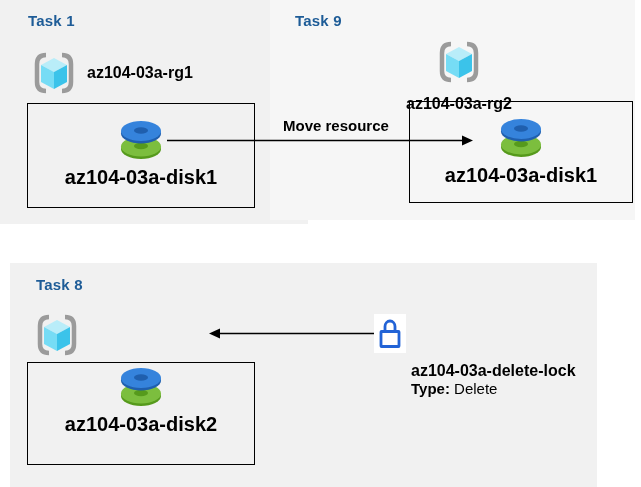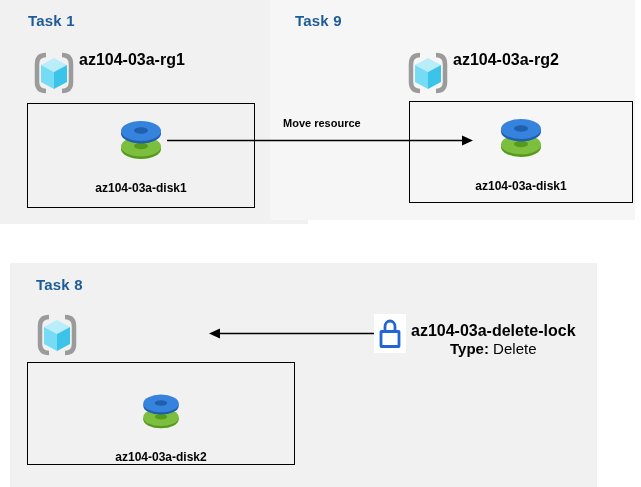--- a/index.html
+++ b/index.html
@@ -27,49 +27,49 @@
   .panel.t1{left:0;top:0;width:308px;height:224px;background:var(--panel-bg);}
   .panel.t2{left:270px;top:0;width:365px;height:220px;background:var(--panel-light-bg);}
   .panel.t3{left:10px;top:263px;width:587px;height:224px;background:var(--panel-bg);}
   .task-title{
     position:absolute;font-size:15px;font-weight:bold;color:var(--title-blue);
     letter-spacing:.2px;
   }
   .t1 .task-title{left:28px;top:12px;}
   .t2 .task-title{left:25px;top:12px;}
   .t3 .task-title{left:26px;top:13px;}
-  .rg-row{position:absolute;display:flex;gap:3px;}
+  .rg-row{position:absolute;display:flex;align-items:center;gap:11px;}
   .t1 .rg-row{left:32px;top:51px;}
-  .t2 .rg-row{left:136px;top:51px;}
+  .t2 .rg-row{left:136px;top:40px;flex-direction:column;}
   .t3 .rg-row{left:25px;top:50px;}
   .rg-label{font-size:16px;font-weight:bold;white-space:nowrap;}
   .res-box{
     position:absolute;border:1.5px solid var(--ink);background:transparent;
     display:flex;flex-direction:column;align-items:center;
   }
   .t1 .res-box{left:27px;top:103px;width:228px;height:105px;padding-top:13px;}
   .t2 .res-box{left:139px;top:101px;width:224px;height:102px;padding-top:13px;}
-  .t3 .res-box{left:17px;top:99px;width:268px;height:103px;padding-top:28px;}
-  .disk-label{font-size:12px;font-weight:bold;margin-top:20px;white-space:nowrap;}
+  .t3 .res-box{left:17px;top:99px;width:228px;height:103px;padding-top:1px;}
+  .disk-label{font-size:20px;font-weight:bold;margin-top:5px;white-space:nowrap;}
   .arrow{position:absolute;}
   .arrow.move{left:167px;top:133px;}
   .arrow.lock{left:209px;top:326px;}
   .arrow line{stroke:var(--ink);stroke-width:1.5;}
   .arrow polygon{fill:var(--ink);}
   .move-label{
-    position:absolute;left:283px;top:117px;font-size:11px;font-weight:bold;
+    position:absolute;left:283px;top:117px;font-size:15px;font-weight:bold;
     white-space:nowrap;
   }
   .lock-chip{
     position:absolute;left:374px;top:314px;width:32px;height:39px;background:#ffffff;
     display:flex;align-items:center;justify-content:center;
   }
   .lock-text{position:absolute;left:411px;top:322px;line-height:18px;white-space:nowrap;}
-  .lock-name{font-size:16px;font-weight:bold;}
-  .lock-type{font-size:15px;text-align:center;}
+  .lock-name{font-size:16px;font-weight:bold;margin-top:40px;}
+  .lock-type{font-size:15px;}
   .lock-type .bold{font-weight:bold;}
   
   .cube-top{fill:var(--cube-top);}
   .cube-left{fill:var(--cube-left);}
   .cube-right{fill:var(--cube-right);}
   .bracket{stroke:var(--bracket-gray);stroke-width:4.5;fill:none;}
   .dsk-blue{fill:var(--disk-blue);}
   .dsk-blue-dk{fill:var(--disk-blue-dark);}
   .dsk-green{fill:var(--disk-green);}
   .dsk-green-dk{fill:var(--disk-green-dark);}

